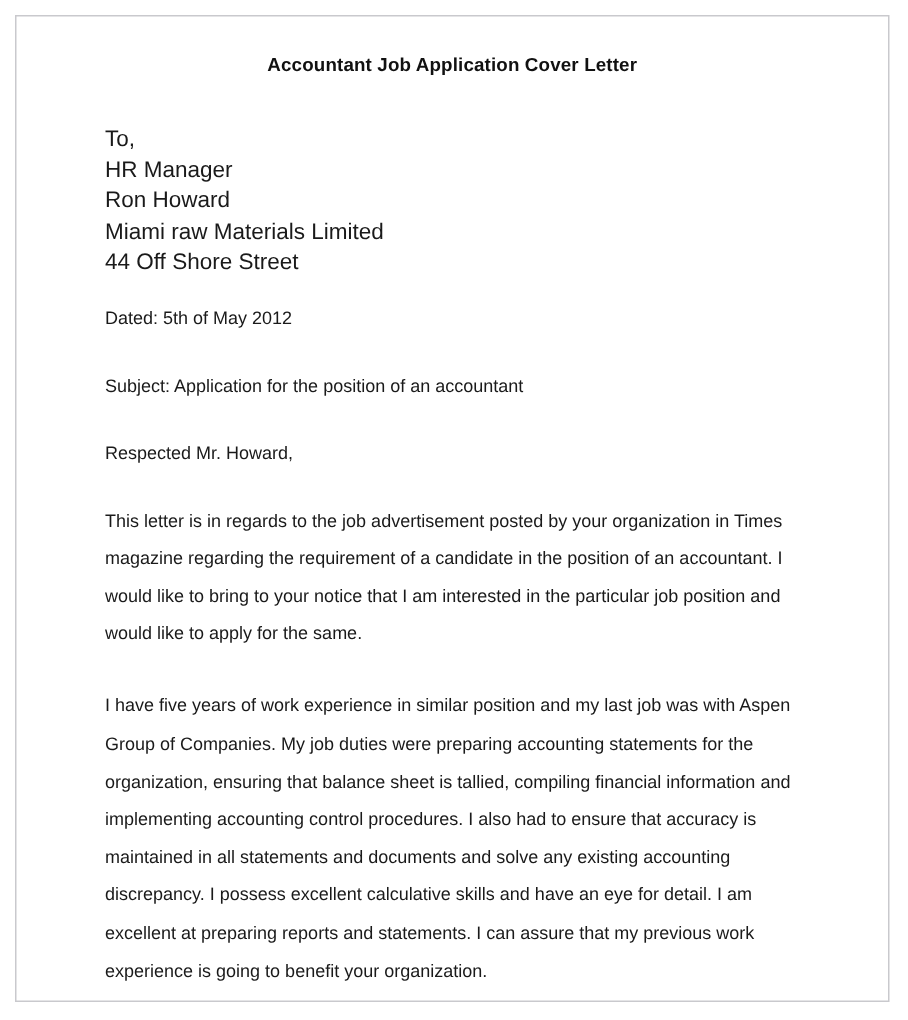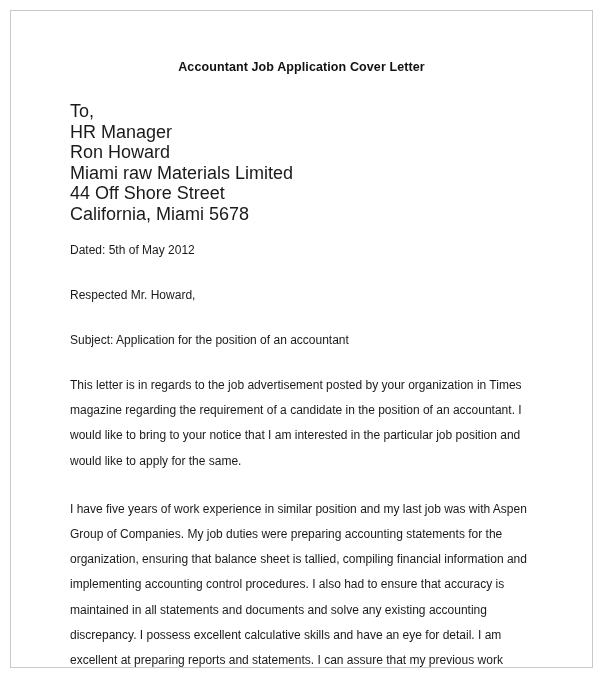--- a/index.html
+++ b/index.html
@@ -20,39 +20,38 @@
     top: 10px;
     width: 583px;
     height: 658px;
     border: 1px solid #c9c9cd;
     background: #ffffff;
     box-sizing: border-box;
   }
   .doc-title {
     position: absolute;
     left: 0;
-    top: 49px;
+    top: 25px;
     width: 100%;
     text-align: center;
     font-size: 12.5px;
     font-weight: bold;
     color: #111111;
     letter-spacing: 0.1px;
   }
   .letter-body {
     position: absolute;
     left: 59px;
     top: 72px;
     width: 466px;
   }
   .address-block {
-    font-size: 18px;
+    font-size: 15px;
     line-height: 20.5px;
     color: #1a1a1a;
-    margin-top: 18px;
   }
   .address-line {
     white-space: nowrap;
   }
   .meta-line {
     font-size: 12px;
     line-height: 20px;
     color: #1a1a1a;
   }
   .date-line {
@@ -80,27 +79,26 @@
   <div class="doc-title">Accountant Job Application Cover Letter</div>
 
   <div class="letter-body">
 
     <div class="address-block">
       <div class="address-line">To,</div>
       <div class="address-line">HR Manager</div>
       <div class="address-line">Ron Howard</div>
       <div class="address-line">Miami raw Materials Limited</div>
       <div class="address-line">44 Off Shore Street</div>
-      <div class="address-line">California, Miami 5678</div>
     </div>
 
     <div class="meta-line date-line">Dated: 5th of May 2012</div>
 
+    <div class="meta-line subject-line">Subject: Application for the position of an accountant</div>
+
     <div class="meta-line salutation-line">Respected Mr. Howard,</div>
-
-    <div class="meta-line subject-line">Subject: Application for the position of an accountant</div>
 
     <div class="para">This letter is in regards to the job advertisement posted by your organization in Times magazine regarding the requirement of a candidate in the position of an accountant. I would like to bring to your notice that I am interested in the particular job position and would like to apply for the same.</div>
 
     <div class="para">I have five years of work experience in similar position and my last job was with Aspen Group of Companies. My job duties were preparing accounting statements for the organization, ensuring that balance sheet is tallied, compiling financial information and implementing accounting control procedures. I also had to ensure that accuracy is maintained in all statements and documents and solve any existing accounting discrepancy. I possess excellent calculative skills and have an eye for detail. I am excellent at preparing reports and statements. I can assure that my previous work experience is going to benefit your organization.</div>
 
   </div>
 </div>
 
 </body></html>

